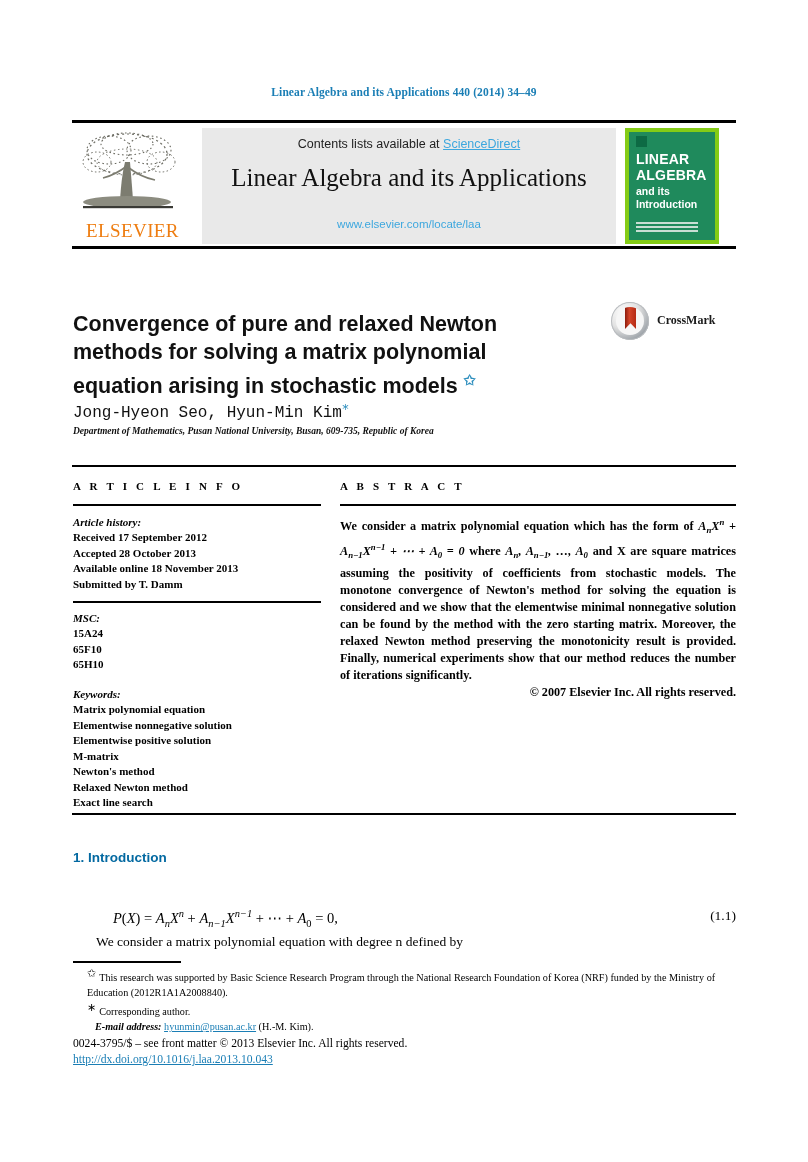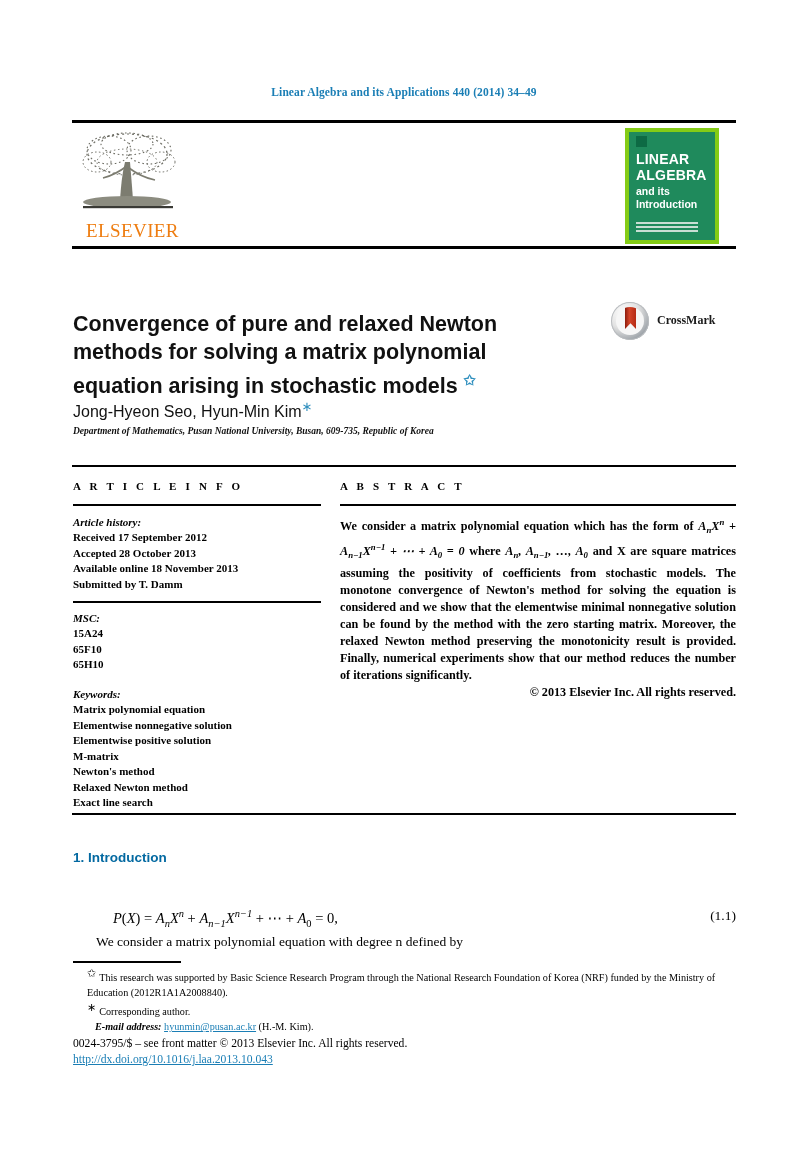--- a/index.html
+++ b/index.html
@@ -189,21 +189,21 @@
   }
   .title .star {
     color: #2f8fbe;
     font-size: 14px;
     vertical-align: super;
   }
   .authors {
     position: absolute;
     left: 73px;
     top: 399px;
-    font-family: Liberation Sans, sans-serif;
+    font-family: Liberation Mono, monospace;
     font-size: 16px;
     color: #111;
   }
   .authors .ast {
     color: #2f8fbe;
     font-size: 13px;
     vertical-align: super;
   }
   .affiliation {
     position: absolute;
@@ -473,20 +473,27 @@
           <path d="M50 34 C47 46 46 58 45 72 L58 72 C57 58 56 46 55 34 Z" fill="#7c7c70"></path>
           <path d="M52 38 C44 44 36 48 28 50" stroke="#7c7c70" stroke-width="1.6" fill="none"></path>
           <path d="M54 40 C62 46 70 50 80 52" stroke="#7c7c70" stroke-width="1.6" fill="none"></path>
           <ellipse cx="52" cy="74" rx="44" ry="6" fill="#8c8c80"></ellipse>
           <rect x="8" y="78" width="90" height="2.2" fill="#3a3a35"></rect>
         </g>
       </svg>
       <div class="elsevier-word">ELSEVIER</div>
     </div>
 
+    <div class="grey-panel">
+      <div class="contents-line">
+        <span>Contents lists available at </span><a class="sd" href="#">ScienceDirect</a>
+      </div>
+      <div class="journal-title">Linear Algebra and its Applications</div>
+      <div class="journal-url">www.elsevier.com/locate/laa</div>
+    </div>
 
     <div class="cover-thumb">
       <div class="cover-mark"></div>
       <div class="cover-l1">LINEAR</div>
       <div class="cover-l2">ALGEBRA</div>
       <div class="cover-l3">and its</div>
       <div class="cover-l4">Introduction</div>
       <div class="cover-foot">
           <i></i>
           <i></i>
@@ -542,21 +549,21 @@
     <div class="info-line">Relaxed Newton method</div>
     <div class="info-line">Exact line search</div>
   </div>
 
   <div class="abs-col">
     <div class="section-label">A B S T R A C T</div>
     <div class="abs-hr"></div>
     <div class="abs-body">
       <span>We consider a matrix polynomial equation which has the form of </span><span class="mi">A<span class="sub">n</span>X<span class="sup">n</span> + A<span class="sub">n−1</span>X<span class="sup">n−1</span> + ⋯ + A<span class="sub">0</span> = 0</span><span> where </span><span class="mi">A<span class="sub">n</span>, A<span class="sub">n−1</span>, …, A<span class="sub">0</span></span><span> and X are square matrices assuming the positivity of coefficients from stochastic models. The monotone convergence of Newton's method for solving the equation is considered and we show that the elementwise minimal nonnegative solution can be found by the method with the zero starting matrix. Moreover, the relaxed Newton method preserving the monotonicity result is provided. Finally, numerical experiments show that our method reduces the number of iterations significantly.</span>
     </div>
-    <div class="abs-copy">© 2013 Elsevier Inc. All rights reserved.</div>
+    <div class="abs-copy">© 2007 Elsevier Inc. All rights reserved.</div>
   </div>
 
   <div class="rule-info-bottom"></div>
 
   <h2 class="intro-head">1. Introduction</h2>
   <p class="intro-para"><span>We consider a matrix polynomial equation with degree n defined by</span></p>
 
   <div class="eq-row">
     <div class="eq-body">
       <span class="mi">P</span>(<span class="mi">X</span>) = <span class="mi">A</span><span class="sub mi">n</span><span class="mi">X</span><span class="sup mi">n</span> + <span class="mi">A</span><span class="sub mi">n−1</span><span class="mi">X</span><span class="sup mi">n−1</span> + ⋯ + <span class="mi">A</span><span class="sub">0</span> = 0,

